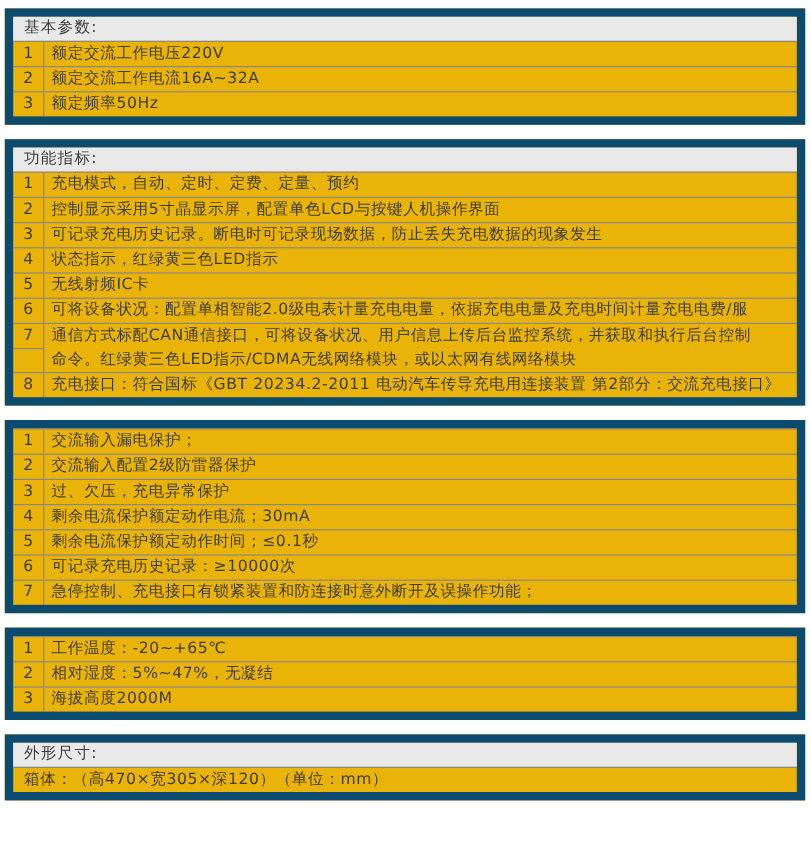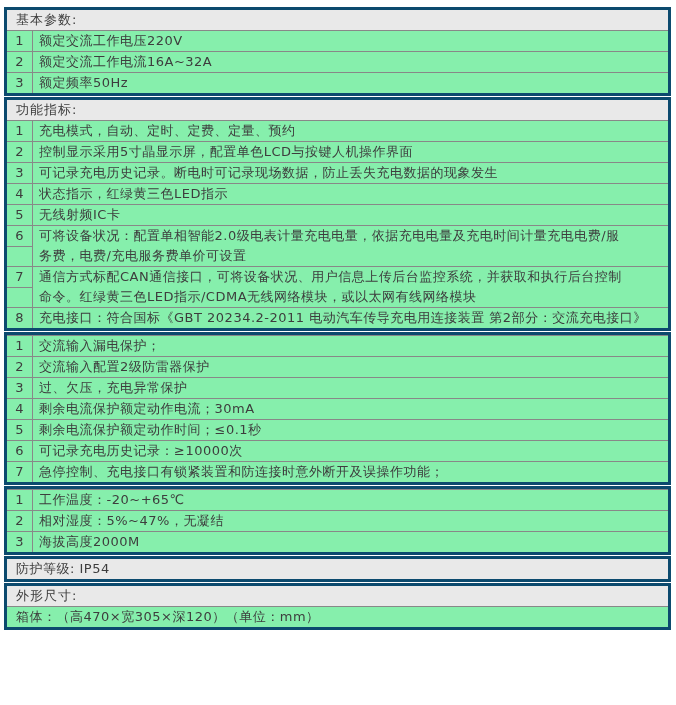--- a/index.html
+++ b/index.html
@@ -5,23 +5,23 @@
   html, body { margin: 0; padding: 0; background: #ffffff; }
   body {
     width: 676px;
     font-family: "DejaVu Sans", "Liberation Sans", sans-serif;
     font-size: 13px;
     color: #3d3d3d;
     -webkit-font-smoothing: antialiased;
   }
   .page { padding: 7px 5px 0 4px; }
   .tbl {
-    border: 3px solid #0c4a6e;
-    margin-bottom: 1px;
-    background: #86efac;
+    border: 7px solid #0c4a6e;
+    margin-bottom: 12px;
+    background: #eab308;
   }
   .hdr {
     background: #e9e9e9;
     height: 20px;
     line-height: 20px;
     padding-left: 9px;
     letter-spacing: 1px;
   }
   .row { display: flex; border-top: 1px solid #888; }
   .row.cont { border-top: none; }
@@ -87,24 +87,20 @@
       <div class="cell">状态指示，红绿黄三色LED指示</div>
     </div>
     <div class="row">
       <div class="num">5</div>
       <div class="cell">无线射频IC卡</div>
     </div>
     <div class="row">
       <div class="num">6</div>
       <div class="cell">可将设备状况：配置单相智能2.0级电表计量充电电量，依据充电电量及充电时间计量充电电费/服</div>
     </div>
-    <div class="row cont">
-      <div class="num"></div>
-      <div class="cell">务费，电费/充电服务费单价可设置</div>
-    </div>
     <div class="row">
       <div class="num">7</div>
       <div class="cell">通信方式标配CAN通信接口，可将设备状况、用户信息上传后台监控系统，并获取和执行后台控制</div>
     </div>
     <div class="row cont">
       <div class="num"></div>
       <div class="cell">命令。红绿黄三色LED指示/CDMA无线网络模块，或以太网有线网络模块</div>
     </div>
     <div class="row">
       <div class="num">8</div>
@@ -151,23 +147,20 @@
     <div class="row">
       <div class="num">2</div>
       <div class="cell">相对湿度：5%~47%，无凝结</div>
     </div>
     <div class="row">
       <div class="num">3</div>
       <div class="cell">海拔高度2000M</div>
     </div>
   </div>
 
-  <div class="tbl single">
-    <div class="hdr">防护等级: IP54</div>
-  </div>
 
   <div class="tbl">
     <div class="hdr">外形尺寸:</div>
     <div class="row full">
       <div class="cell">箱体：（高470×宽305×深120）（单位：mm）</div>
     </div>
   </div>
 
 </div>
 

